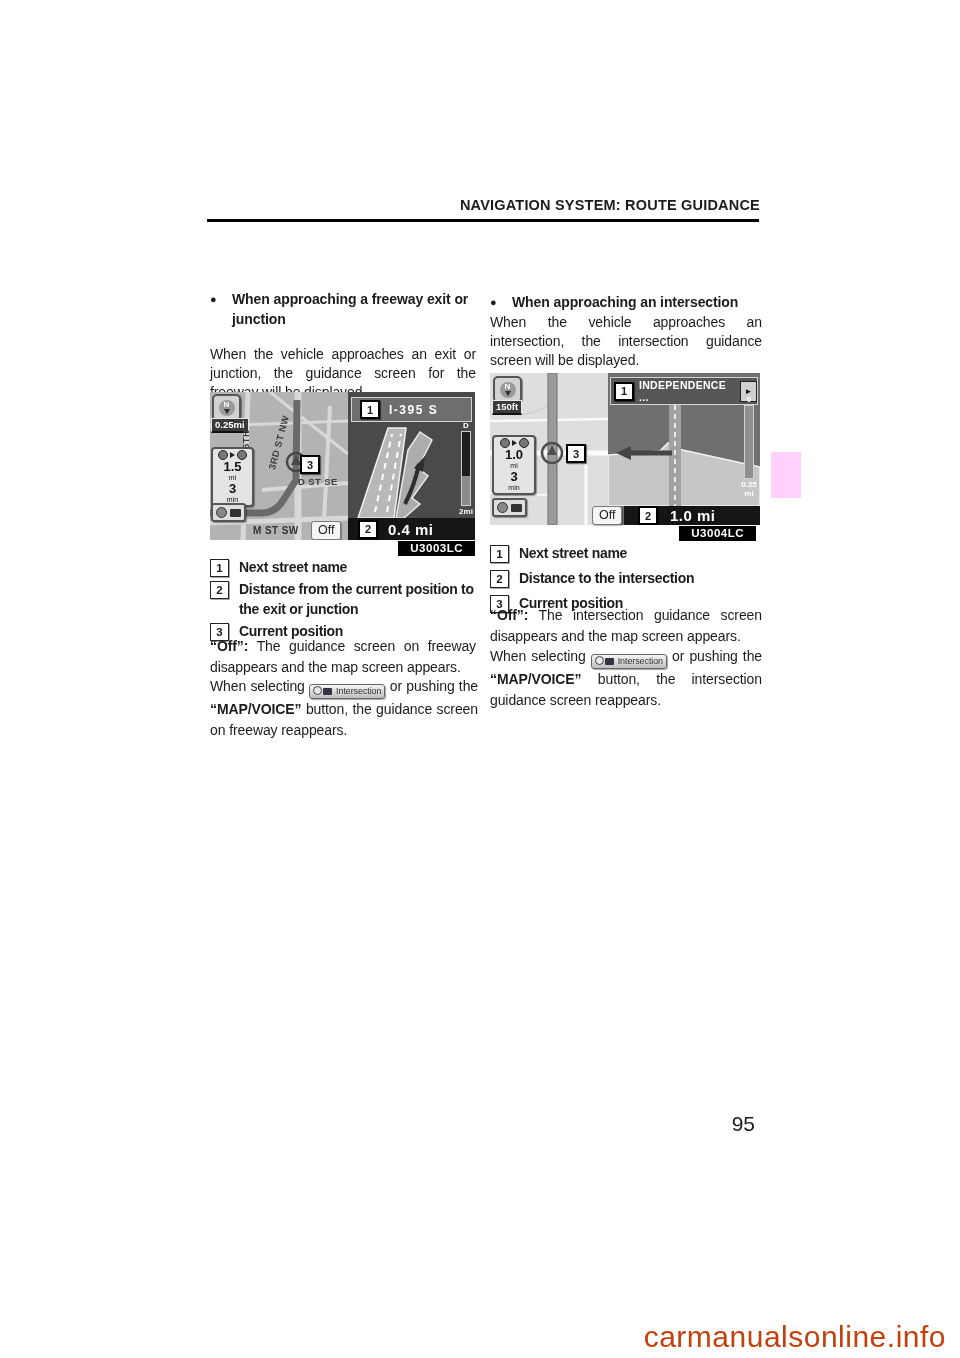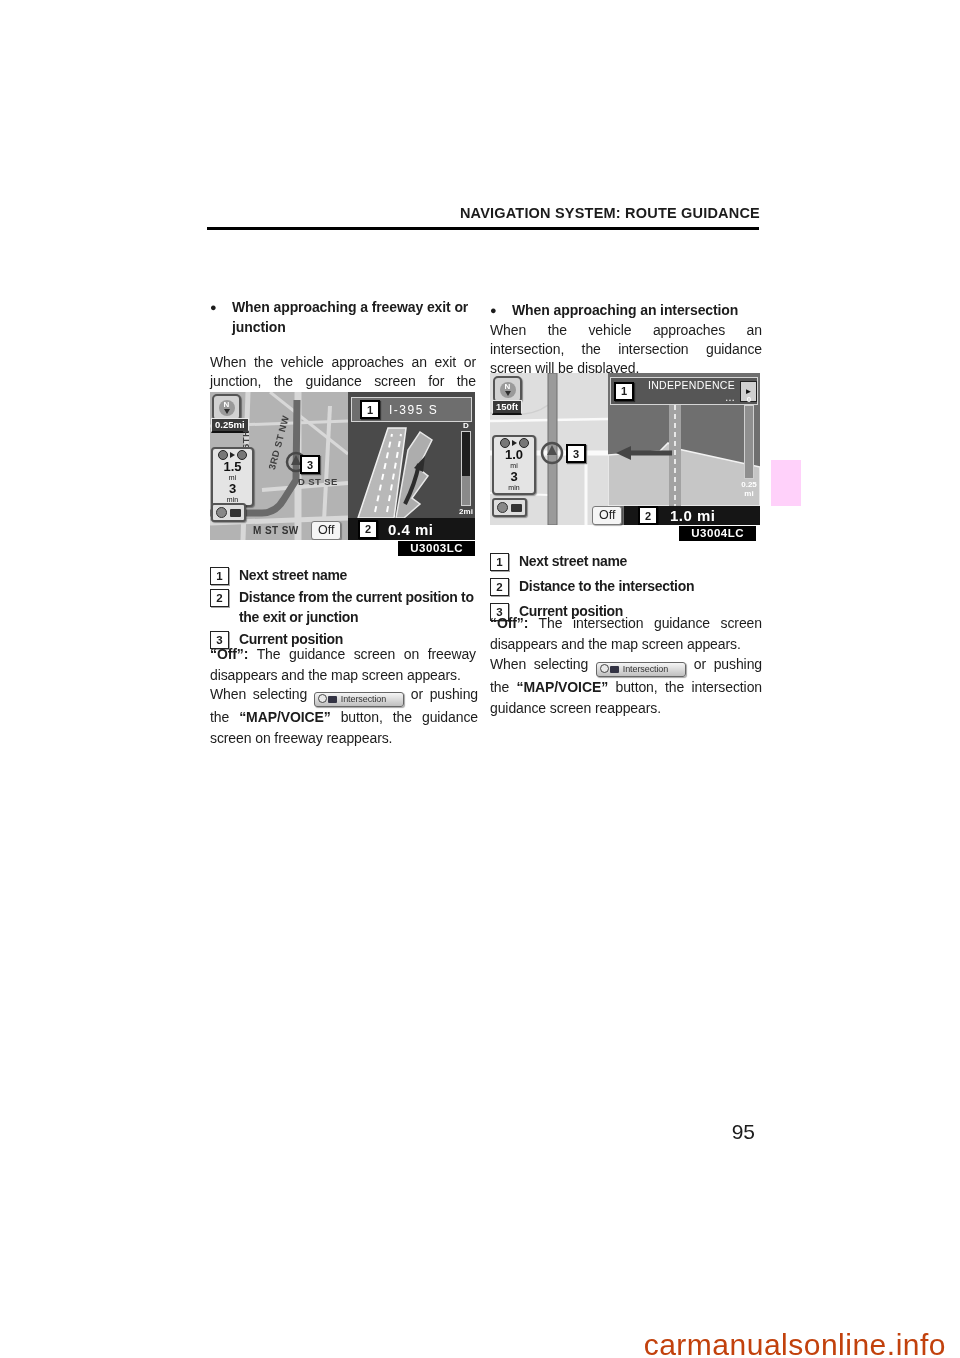--- a/index.html
+++ b/index.html
@@ -1,37 +1,37 @@
 <!DOCTYPE html>
 <html><head>
 <meta charset="utf-8">
 <style>
   html,body{margin:0;padding:0;}
   body{width:960px;height:1358px;position:relative;background:#fff;overflow:hidden;
        font-family:"Liberation Sans", sans-serif;color:#1c1c1c;}
-  .abs{position:absolute;margin-top:8px;}
+  .abs{position:absolute;}
 
   
   .header-title{left:207px;top:197px;width:553px;text-align:right;font-size:14.5px;font-weight:bold;letter-spacing:.2px;}
   .header-rule{left:207px;top:219px;width:552px;height:3px;background:#000;}
 
   
   .sec-h{display:flex;font-weight:bold;font-size:14px;line-height:20px;letter-spacing:-.1px;}
   .sec-h .bullet{width:22px;flex:none;font-size:11px;line-height:20px;}
   .para{font-size:14px;line-height:19px;text-align:justify;letter-spacing:-.1px;}
   .para-n{font-size:14px;line-height:21px;text-align:justify;letter-spacing:-.1px;}
   .items .row{display:flex;margin-bottom:2px;}
   .item-num{width:17px;height:16px;flex:none;margin-right:10px;margin-top:2px;border:1.5px solid #222;
             background:#fff;font-size:11.5px;font-weight:bold;display:flex;align-items:center;justify-content:center;
             box-shadow:1px 1px 0 rgba(0,0,0,.35);}
   .item-label{font-weight:bold;font-size:14px;line-height:20px;letter-spacing:-.3px;}
 
   
   .int-btn{display:inline-block;vertical-align:-3px;border:1px solid #666;border-radius:3px;
-           background:linear-gradient(#f5f5f5,#bfbfbf);padding:1px 17px 2px 3px;font-size:9px;color:#333;
+           background:linear-gradient(#f5f5f5,#bfbfbf);padding:1px 3px 2px 3px;font-size:9px;color:#333;
            line-height:10px;white-space:nowrap;box-shadow:1px 1px 1px rgba(0,0,0,.35);}
   .ic-cam{display:inline-block;width:7px;height:7px;border:1px solid #444;border-radius:50%;background:#e8e8e8;
           vertical-align:-1px;margin-right:1px;}
   .ic-disp{display:inline-block;width:9px;height:7px;background:#334;border-radius:1px;vertical-align:-1px;margin-right:4px;}
 
   
   .figure{position:absolute;}
   .fig-code{position:absolute;background:#000;color:#fff;font-size:11.5px;font-weight:bold;
             padding:1px 12px 2px;letter-spacing:.5px;}
   .map-panel{position:absolute;overflow:hidden;}
@@ -56,21 +56,21 @@
   .eta-unit{display:block;font-size:7px;line-height:8px;color:#111;}
   .av-box{position:absolute;display:flex;gap:3px;align-items:center;background:#dedede;border:2px solid #555;
           border-radius:3px;padding:2px 3px;box-shadow:1px 1px 1px rgba(0,0,0,.35);}
   .av-circle{width:9px;height:9px;border-radius:50%;background:#888;border:1px solid #333;}
   .av-rect{width:11px;height:8px;background:#333;border-radius:1px;}
   .map-marker{position:absolute;width:16px;height:15px;background:#fff;border:2px solid #000;font-size:11px;
               font-weight:bold;display:flex;align-items:center;justify-content:center;box-shadow:1px 1px 1px rgba(0,0,0,.5);}
   .off-btn{position:absolute;background:#f5f5f5;border:1.5px solid #7a7a7a;border-radius:3px;font-size:12.5px;
            color:#222;height:17px;line-height:16px;padding:0 6px;box-shadow:1px 1px 1px rgba(0,0,0,.3);}
   .guide-bar{position:absolute;display:flex;align-items:center;border:1px solid #d5d5d5;}
-  .guide-street{color:#fff;font-weight:normal;text-align:right;}
+  .guide-street{color:#fff;font-weight:bold;}
   .guide-bottom{position:absolute;display:flex;align-items:center;background:#151515;}
   .guide-dist{color:#fff;font-weight:bold;font-size:15px;letter-spacing:.5px;}
   .vscale{position:absolute;width:16px;text-align:center;}
   .vscale span{display:block;color:#fff;font-size:8px;line-height:9px;font-weight:bold;}
   .vscale-bar{width:8px;margin:1px auto;border:1px solid #cfcfcf;}
   .arrow-btn{width:15px;height:19px;background:#cfcfcf;border:1px solid #222;display:flex;align-items:center;
              justify-content:center;font-size:8px;color:#111;flex:none;}
 
   
   .page-num{left:207px;top:1112px;width:548px;text-align:right;font-size:21px;}

